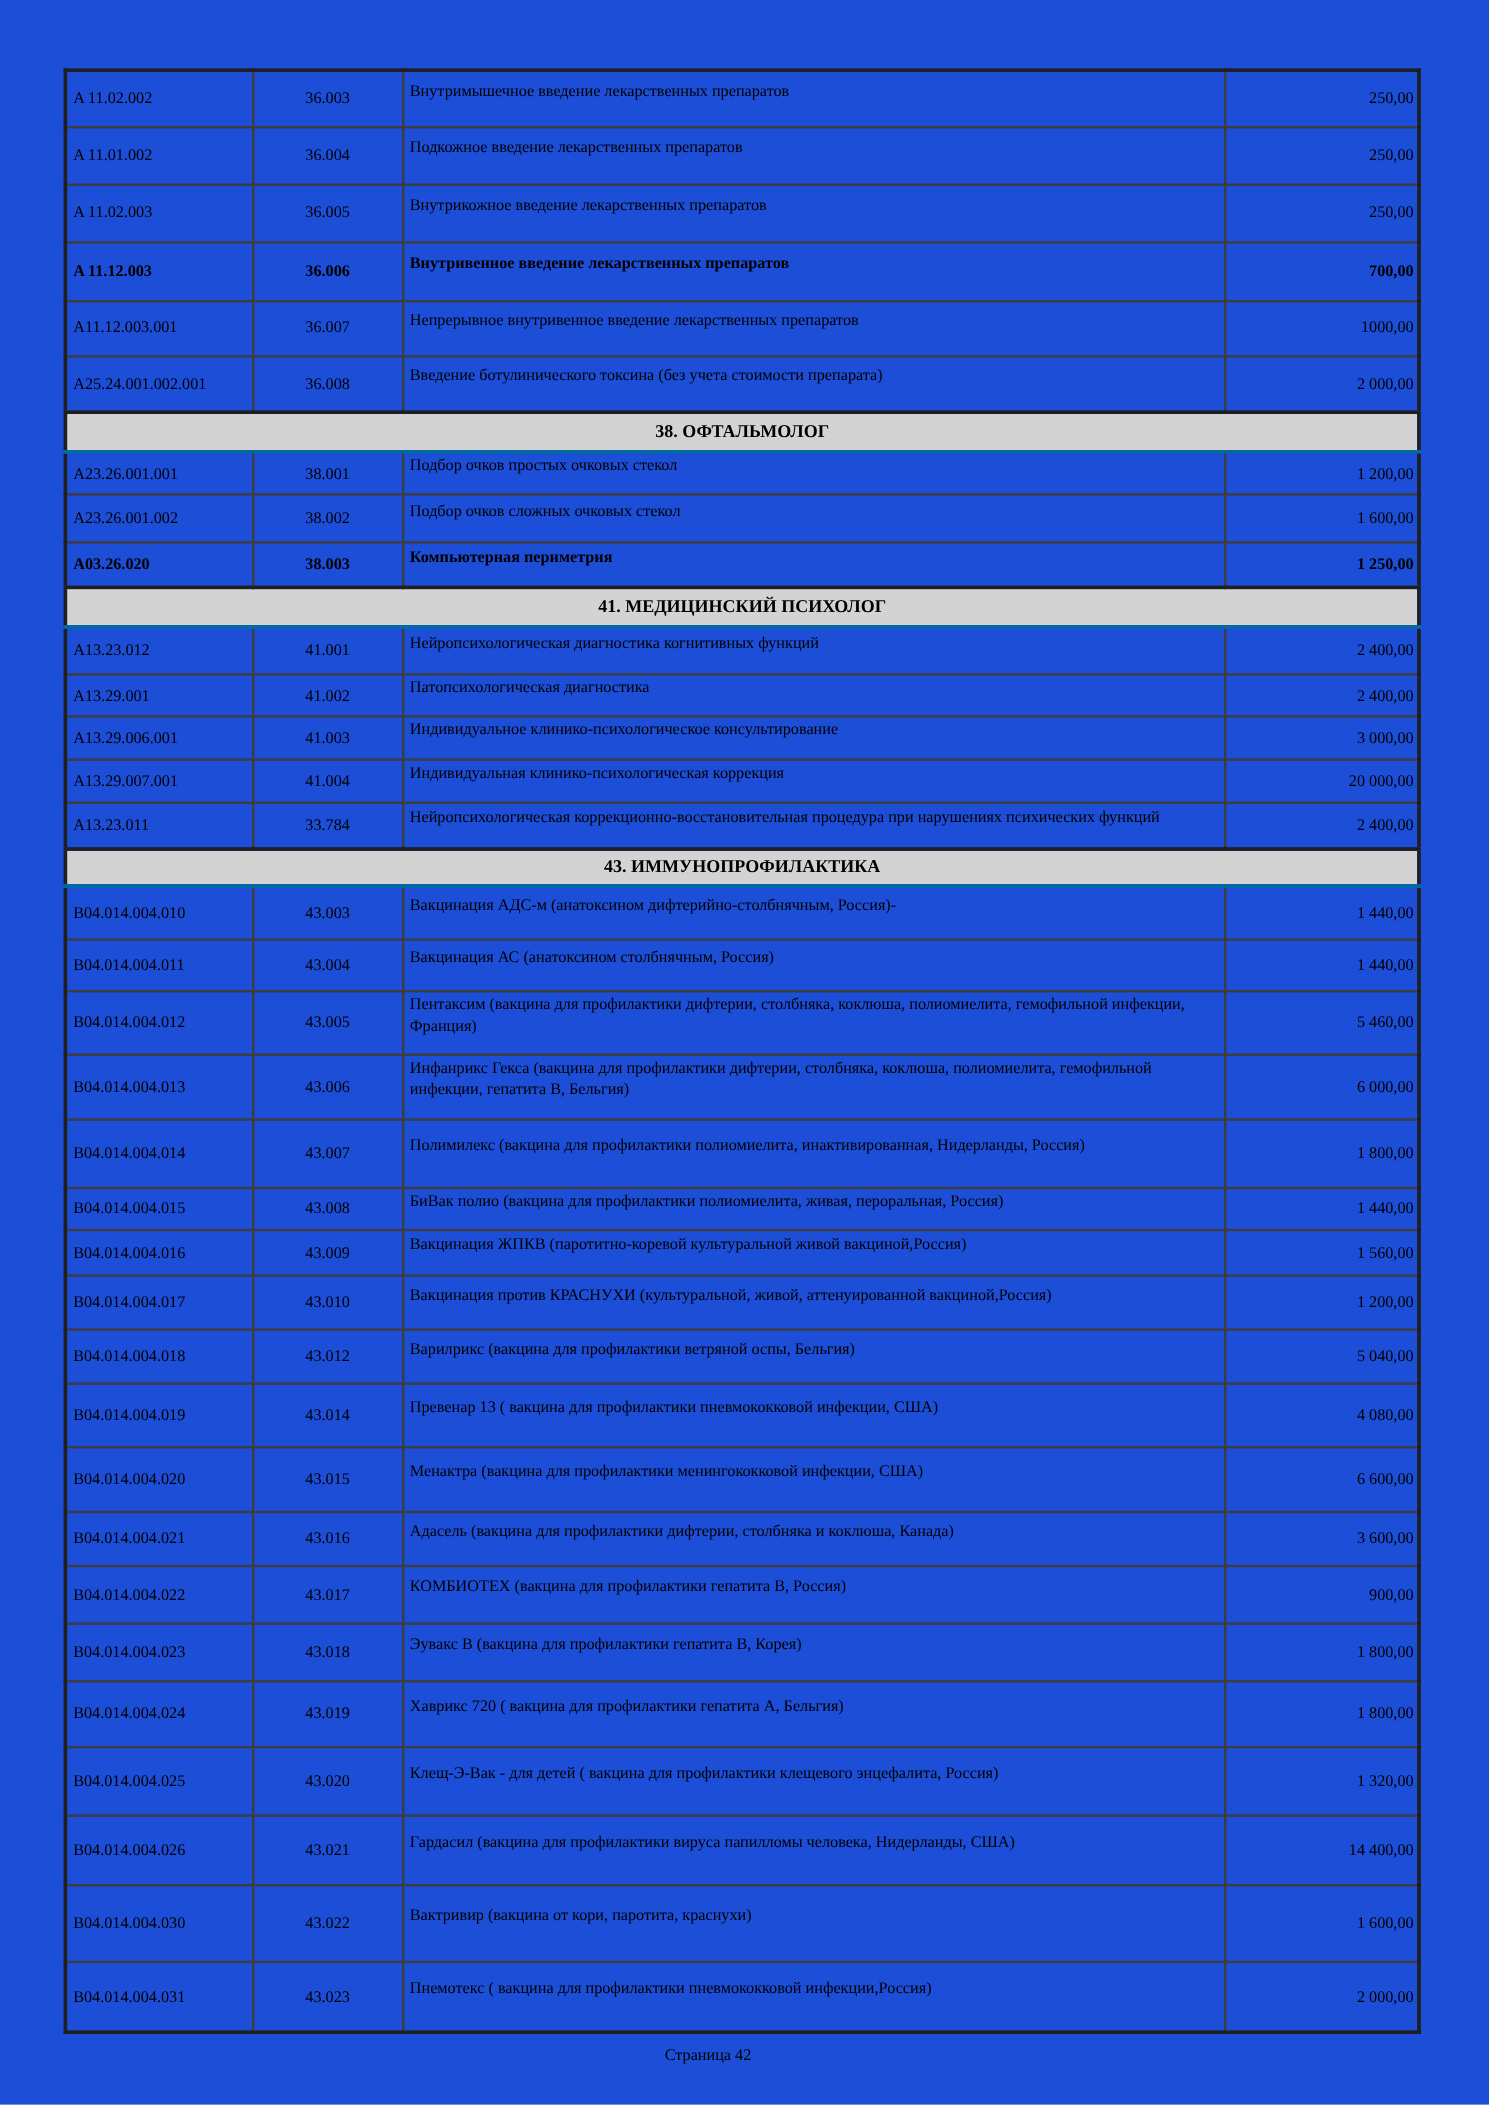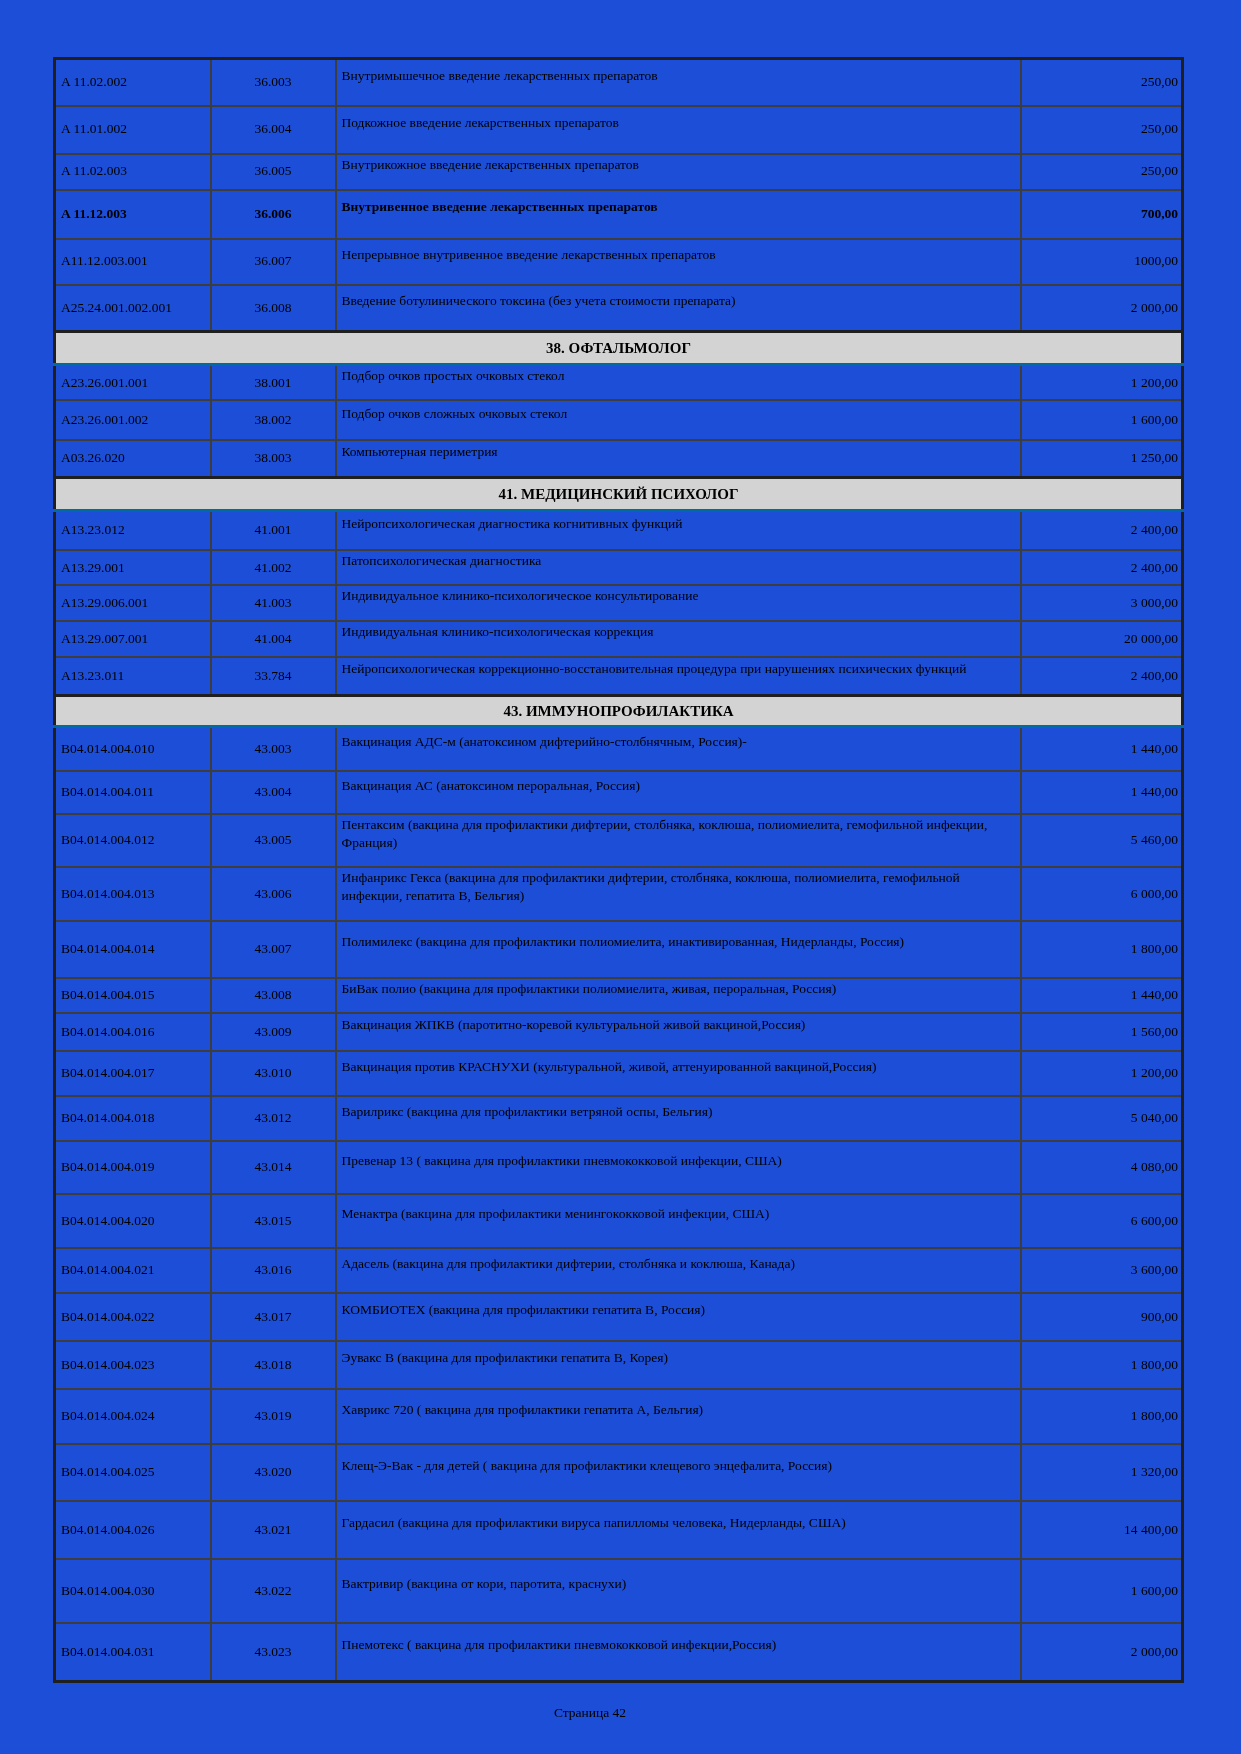--- a/index.html
+++ b/index.html
@@ -75,21 +75,21 @@
           <td class="num">36.003</td>
           <td class="desc">Внутримышечное введение лекарственных препаратов</td>
           <td class="price">250,00</td>
         </tr>
         <tr style="height: 48px;">
           <td class="code">A 11.01.002</td>
           <td class="num">36.004</td>
           <td class="desc">Подкожное  введение лекарственных препаратов</td>
           <td class="price">250,00</td>
         </tr>
-        <tr style="height: 36px;">
+        <tr style="height: 48px;">
           <td class="code">A 11.02.003</td>
           <td class="num">36.005</td>
           <td class="desc">Внутрикожное  введение лекарственных препаратов</td>
           <td class="price">250,00</td>
         </tr>
         <tr style="height: 49px; font-weight: bold;">
           <td class="code">A 11.12.003</td>
           <td class="num">36.006</td>
           <td class="desc">Внутривенное введение лекарственных препаратов</td>
           <td class="price">700,00</td>
@@ -114,21 +114,21 @@
           <td class="num">38.001</td>
           <td class="desc">Подбор очков простых очковых стекол</td>
           <td class="price">1 200,00</td>
         </tr>
         <tr style="height: 40px;">
           <td class="code">A23.26.001.002</td>
           <td class="num">38.002</td>
           <td class="desc">Подбор очков сложных очковых стекол</td>
           <td class="price">1 600,00</td>
         </tr>
-        <tr style="height: 37px;">
+        <tr style="height: 37px; font-weight: bold;">
           <td class="code">A03.26.020</td>
           <td class="num">38.003</td>
           <td class="desc">Компьютерная периметрия</td>
           <td class="price">1 250,00</td>
         </tr>
         <tr class="section" style="height: 33px;">
           <td colspan="4">41. МЕДИЦИНСКИЙ ПСИХОЛОГ</td>
         </tr>
         <tr style="height: 40px;">
           <td class="code">A13.23.012</td>
@@ -165,21 +165,21 @@
         </tr>
         <tr style="height: 44px;">
           <td class="code">B04.014.004.010</td>
           <td class="num">43.003</td>
           <td class="desc">Вакцинация АДС-м (анатоксином дифтерийно-столбнячным, Россия)-</td>
           <td class="price">1 440,00</td>
         </tr>
         <tr style="height: 43px;">
           <td class="code">B04.014.004.011</td>
           <td class="num">43.004</td>
-          <td class="desc">Вакцинация АС (анатоксином пероральная,  Россия)</td>
+          <td class="desc">Вакцинация АС (анатоксином столбнячным,  Россия)</td>
           <td class="price">1 440,00</td>
         </tr>
         <tr style="height: 43px;">
           <td class="code">B04.014.004.012</td>
           <td class="num">43.005</td>
           <td class="desc">Пентаксим (вакцина для профилактики дифтерии, столбняка, коклюша, полиомиелита, гемофильной инфекции, Франция)</td>
           <td class="price">5 460,00</td>
         </tr>
         <tr style="height: 42px;">
           <td class="code">B04.014.004.013</td>

